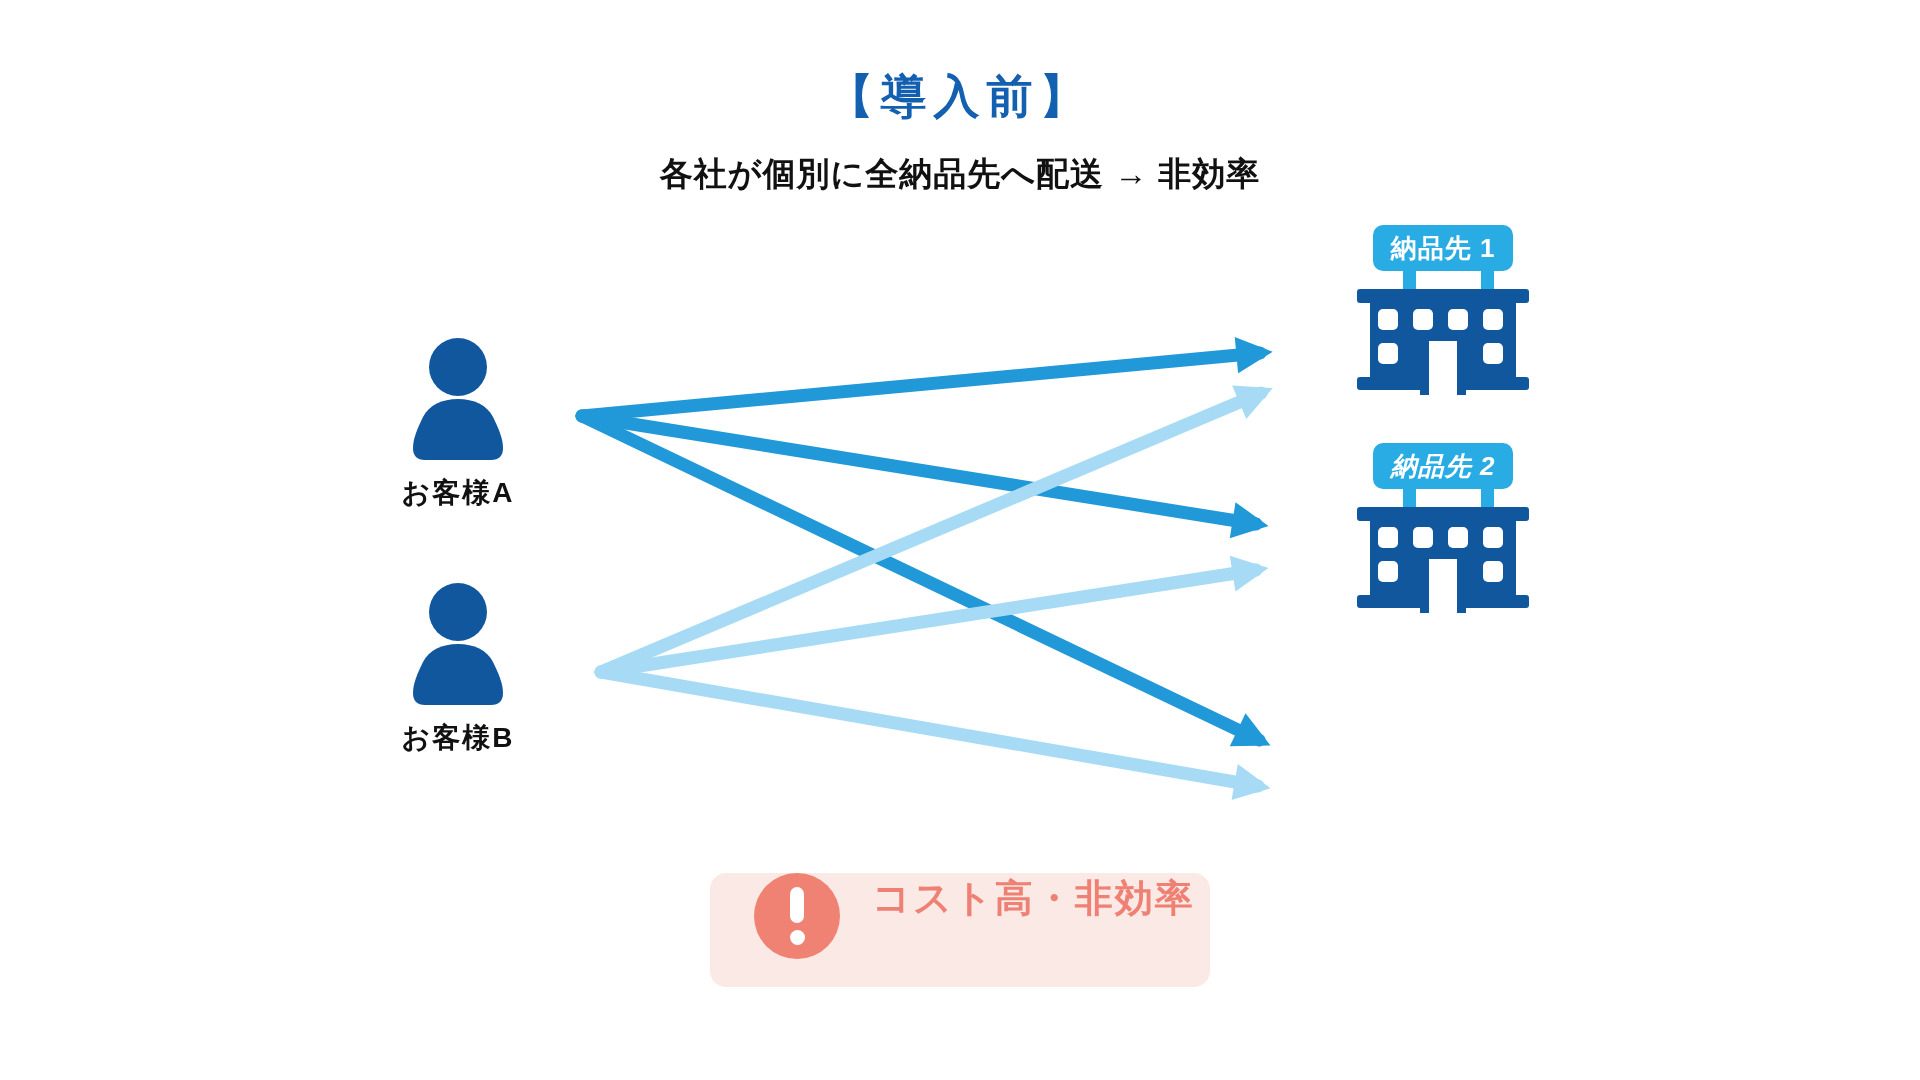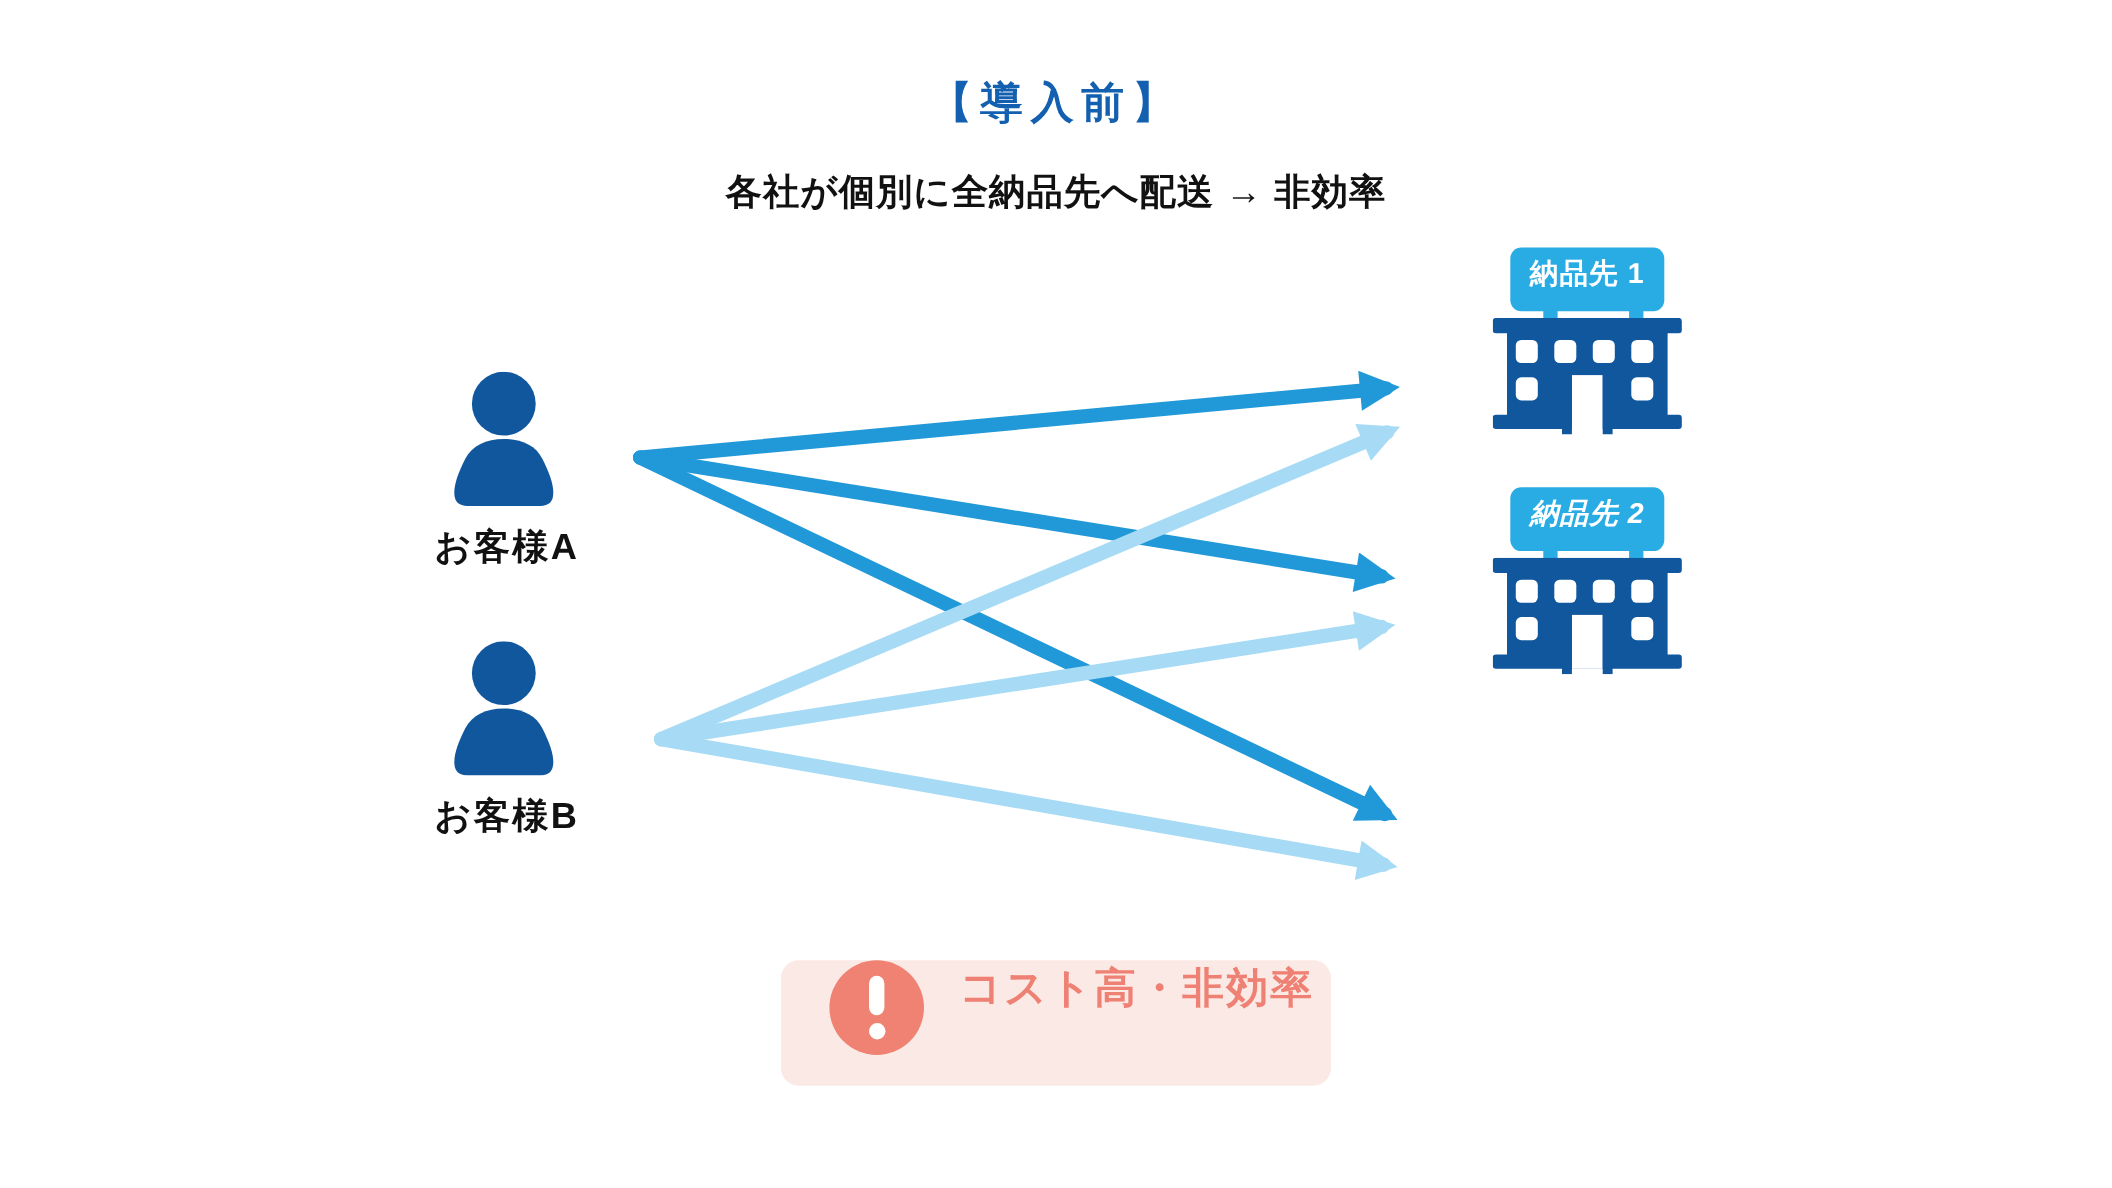--- a/index.html
+++ b/index.html
@@ -4,47 +4,47 @@
 <style>
   html, body { margin: 0; padding: 0; background: #ffffff; }
   body {
     font-family: "Liberation Sans", "DejaVu Sans", sans-serif;
     width: 1920px; height: 1080px; overflow: hidden;
   }
   .canvas { position: relative; width: 1920px; height: 1080px; background: #ffffff; }
 
   .title {
     position: absolute; left: 0; right: 0; top: 66px;
-    text-align: center; font-size: 39px; font-weight: bold;
+    text-align: center; font-size: 46px; font-weight: bold;
     letter-spacing: 7px; color: var(--title-blue);
   }
   .subtitle {
     position: absolute; left: 0; right: 0; top: 152px;
     text-align: center; font-size: 33px; font-weight: bold;
     letter-spacing: 1px; color: var(--text-dark);
   }
 
   #arrows { position: absolute; left: 0; top: 0; width: 1920px; height: 1080px; z-index: 1; }
   .arrow { fill: none; stroke-width: 13px; stroke-linecap: round; }
   .arrow.dark { stroke: var(--arrow-dark); }
   .arrow.light { stroke: var(--arrow-light); }
   .head-dark { fill: var(--arrow-dark); }
   .head-light { fill: var(--arrow-light); }
 
   .customer { position: absolute; width: 126px; text-align: center; z-index: 2; }
   .customer svg { display: inline-block; }
   .person-fill { fill: var(--icon-blue); }
   .customer-label {
-    margin-top: 10px; font-size: 33px; font-weight: bold;
+    margin-top: 10px; font-size: 28px; font-weight: bold;
     letter-spacing: 2px; color: var(--text-dark); white-space: nowrap;
   }
 
   .destination { position: absolute; left: 1357px; width: 172px; height: 172px; z-index: 2; }
   .dest-label {
-    position: absolute; left: 16px; top: 0; width: 140px; height: 58px;
+    position: absolute; left: 16px; top: 0; width: 140px; height: 46px;
     background: var(--label-blue); border-radius: 10px;
     color: #ffffff; font-size: 26px; font-weight: bold;
     line-height: 46px; text-align: center; letter-spacing: 1px;
   }
   .leg { position: absolute; top: 44px; width: 13px; height: 21px; background: var(--label-blue); }
   .leg-l { left: 46px; } .leg-r { left: 124px; }
   .building-svg { position: absolute; left: 0; top: 64px; }
   .bld-fill { fill: var(--icon-blue); }
 
   .warning {

